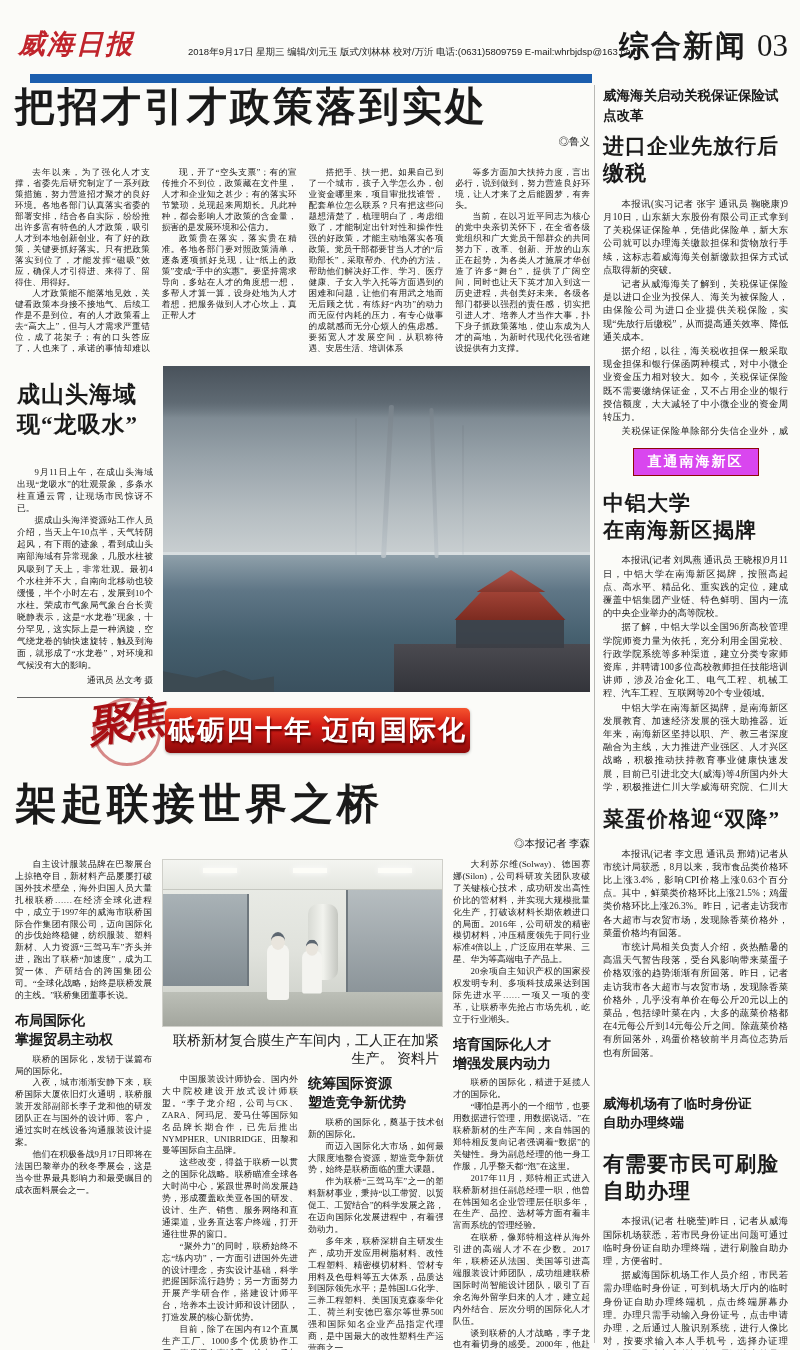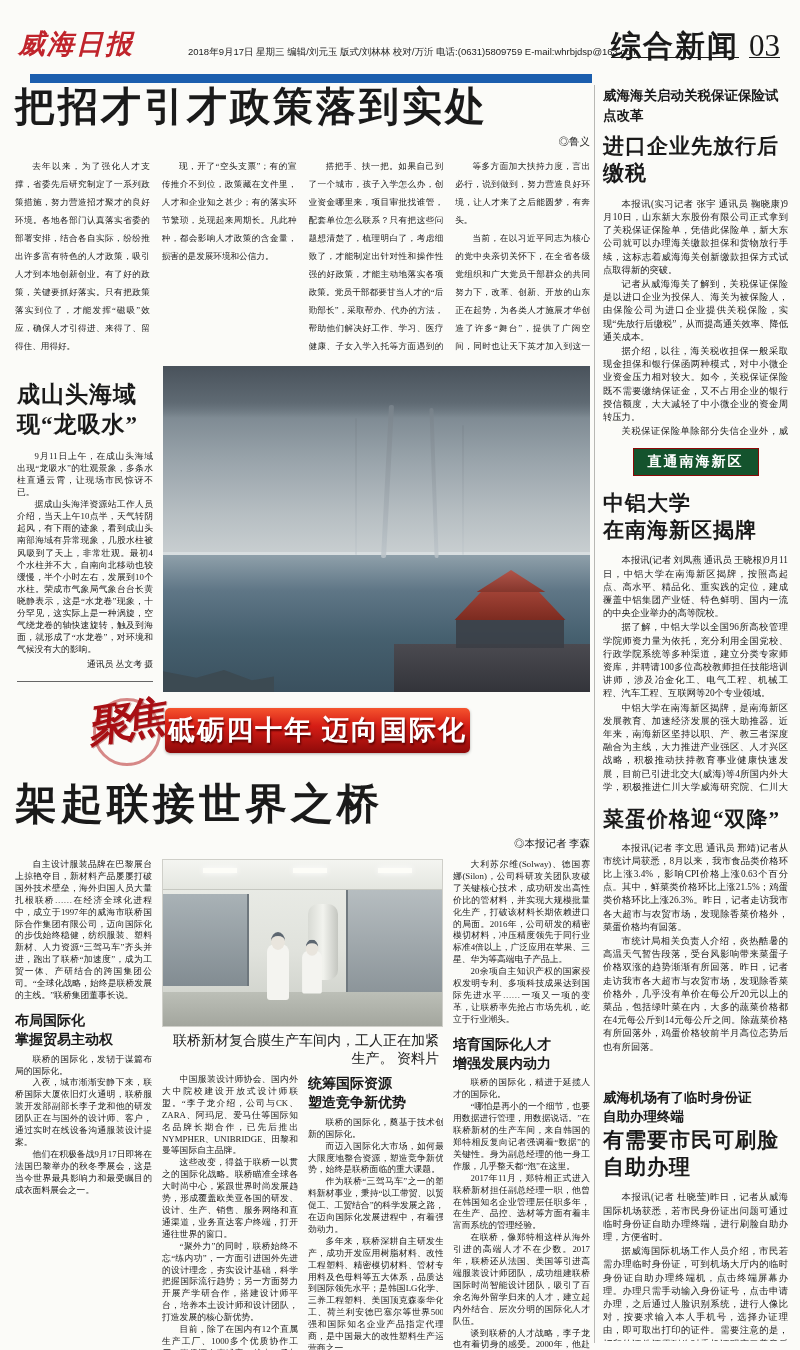--- a/index.html
+++ b/index.html
@@ -5,39 +5,39 @@
   * { margin:0; padding:0; box-sizing:border-box; }
   html,body { width:800px; }
   body {
     position:relative; width:800px; height:1350px; background:#fbfbf8;
     font-family:"Liberation Serif", serif; color:#1a1a1a; overflow:hidden;
   }
   
   .masthead { position:absolute; top:20px; left:0; width:800px; height:60px; }
   .logo { position:absolute; left:18px; top:6px; font-size:27px; font-weight:bold; font-style:italic; color:#c0242c; letter-spacing:2px; }
   .pubinfo { position:absolute; left:188px; top:26px; width:400px; font-size:9.5px; color:#222; font-family:"Liberation Sans", sans-serif; white-space:nowrap; }
-  .section-wrap { position:absolute; right:20px; top:6px; font-weight:bold;text-decoration:underline; }
+  .section-wrap { position:absolute; right:12px; top:6px; font-weight:bold; }
   .section-name { font-size:30px; letter-spacing:2px; }
   .page-num { font-size:31px; font-weight:normal; margin-left:10px; }
   .blue-bar { position:absolute; left:30px; top:54px; width:562px; height:9px; background:#1b5eae; }
   .vert-rule { position:absolute; left:594px; top:85px; width:1px; height:1258px; background:#b8b8b4; }
 
   
   .main { position:absolute; left:15px; top:84px; width:575px; }
   .a1-headline { font-size:40px; font-weight:bold; letter-spacing:3px; line-height:1.15; }
   .byline { font-size:10.5px; color:#222; margin:5px 0 8px 2px;text-align:right; }
   .a1-cols { display:flex; gap:12px; height:197px; overflow:hidden; }
-  .a1-col { flex:1; font-size:8.6px; line-height:18px; text-align:justify; overflow:hidden; }
+  .a1-col { flex:1; font-size:8.6px; line-height:11px; text-align:justify; overflow:hidden;margin-top:10px; }
   p { margin:0; text-indent:2em; }
   .a1-credit { text-align:right; font-weight:bold; font-size:9px; margin-top:3px; text-indent:0; }
 
   
   .photo1-row { display:flex; margin-top:12px; height:326px; }
   .photo1-text { width:148px; padding:14px 10px 0 2px; }
-  .photo1-headline { font-size:23px; font-weight:bold; line-height:1.3; white-space:pre-line; margin-bottom:10px; letter-spacing:1px; }
+  .photo1-headline { font-size:23px; font-weight:bold; line-height:1.3; white-space:pre-line; margin-bottom:26px; letter-spacing:1px; }
   .photo1-body { font-size:8.8px; line-height:12.1px; text-align:justify; }
   .photo1-credit { text-align:right; font-size:8.8px; margin-top:4px; text-indent:0; padding-bottom:10px; border-bottom:1px solid #666; }
   .photo1-img { flex:1; position:relative; overflow:hidden; background:#9aa5ad; }
   .sky { position:absolute; inset:0 0 42% 0; background:linear-gradient(180deg,#555f69 0%,#79858e 22%,#97a2a9 48%,#b6bec2 78%,#c9cfd1 100%); }
   .cloudband { position:absolute; left:0; right:0; top:0; height:16%; background:linear-gradient(180deg,#49525b,#5f6a73 70%,rgba(95,106,115,0)); }
   .sea { position:absolute; left:0; right:0; bottom:0; height:42%; background:linear-gradient(180deg,#8fa0aa 0%,#5f7686 26%,#46606f 60%,#3a505e 100%); }
   .horizon { position:absolute; left:0; right:0; bottom:42%; height:3px; background:rgba(230,235,236,0.55); }
   .funnel { position:absolute; background:linear-gradient(180deg,rgba(120,130,138,0.95),rgba(190,198,203,0.85)); border-radius:2px; }
   .funnel.f1 { left:52%; top:12%; width:5px; height:47%; transform:skewX(-3deg); }
   .funnel.f2 { left:63%; top:13%; width:4px; height:46%; transform:skewX(2deg); opacity:.9; }
@@ -79,27 +79,27 @@
   .a2-mid-cols { display:flex; gap:10px; height:308px; overflow:hidden; }
   .a2-mid-col { width:136px; flex:none; font-size:8.8px; line-height:11.9px; text-align:justify; overflow:hidden; }
 
   
   .sidebar { position:absolute; left:603px; top:86px; width:185px; }
   .sb-kicker { font-size:13.5px; font-weight:bold; line-height:1.45; font-family:"Liberation Sans", sans-serif; }
   .sb-headline { font-size:21px; font-weight:bold; letter-spacing:1px; line-height:1.3; margin:8px 0 10px; white-space:pre-line; }
   .sb-body { font-size:9.3px; line-height:13.2px; text-align:justify; overflow:hidden; }
   .sb-body p { margin-bottom:1px; }
   .sb1 .sb-body { height:238px; }
-  .nanhai-label { margin:12px auto 14px; width:126px; background:#14532d; color:#fff; font-weight:bold; font-size:14px; text-align:center; padding:4px 0; letter-spacing:2px; border:1px solid #8d0808; font-family:"Liberation Sans", sans-serif; }
+  .nanhai-label { margin:12px auto 14px; width:126px; background:#d946ef; color:#fff; font-weight:bold; font-size:14px; text-align:center; padding:4px 0; letter-spacing:2px; border:1px solid #8d0808; font-family:"Liberation Sans", sans-serif; }
   .sb2 .sb-body { height:238px; }
   .sb3 { margin-top:14px; }
-  .sb3 .sb-headline { margin-bottom:8px; }
+  .sb3 .sb-headline { margin-bottom:14px; }
   .sb3 .sb-body { height:232px; }
   .sb4 { margin-top:14px; }
-  .sb4 .sb-headline { margin-top:0;font-family:Liberation Serif, serif; }
+  .sb4 .sb-headline { margin-top:18px;font-family:Liberation Serif, serif; }
   .sb4 .sb-body { height:150px; }
 </style>
 </head>
 <body>
 
 <div class="masthead">
   <div class="logo">威海日报</div>
   <div class="pubinfo">2018年9月17日  星期三  编辑/刘元玉  版式/刘林林  校对/万沂  电话:(0631)5809759  E-mail:whrbjdsp@163.com</div>
   <div class="section-wrap">
     <span class="section-name">综合新闻</span><span class="page-num">03</span>
@@ -113,20 +113,21 @@
   <div>
     <div class="a1-headline">把招才引才政策落到实处</div>
     <div class="byline">◎鲁义</div>
     <div class="a1-cols">
       <div class="a1-col">
           <p>去年以来，为了强化人才支撑，省委先后研究制定了一系列政策措施，努力营造招才聚才的良好环境。各地各部门认真落实省委的部署安排，结合各自实际，纷纷推出许多富有特色的人才政策，吸引人才到本地创新创业。有了好的政策，关键要抓好落实。只有把政策落实到位了，才能发挥“磁吸”效应，确保人才引得进、来得了、留得住、用得好。</p>
           <p>人才政策能不能落地见效，关键看政策本身接不接地气、后续工作是不是到位。有的人才政策看上去“高大上”，但与人才需求严重错位，成了花架子；有的口头答应了，人也来了，承诺的事情却难以兑</p>
         </div>
       <div class="a1-col">
           <p>现，开了“空头支票”；有的宣传推介不到位，政策藏在文件里，人才和企业知之甚少；有的落实环节繁琐，兑现起来周期长。凡此种种，都会影响人才政策的含金量，损害的是发展环境和公信力。</p>
+          <p>政策贵在落实，落实贵在精准。各地各部门要对照政策清单，逐条逐项抓好兑现，让“纸上的政策”变成“手中的实惠”。要坚持需求导向，多站在人才的角度想一想，多帮人才算一算，设身处地为人才着想，把服务做到人才心坎上，真正帮人才</p>
         </div>
       <div class="a1-col">
           <p>搭把手、扶一把。如果自己到了一个城市，孩子入学怎么办，创业资金哪里来，项目审批找谁管，配套单位怎么联系？只有把这些问题想清楚了，梳理明白了，考虑细致了，才能制定出针对性和操作性强的好政策，才能主动地落实各项政策。党员干部都要甘当人才的“后勤部长”，采取帮办、代办的方法，帮助他们解决好工作、学习、医疗健康、子女入学入托等方面遇到的困难和问题，让他们有用武之地而无后顾之忧，有练好“内功”的动力而无应付内耗的压力，有专心做事的成就感而无分心烦人的焦虑感。要拓宽人才发展空间，从职称待遇、安居生活、培训体系</p>
         </div>
       <div class="a1-col">
         <div>
             <p>等多方面加大扶持力度，言出必行，说到做到，努力营造良好环境，让人才来了之后能圆梦，有奔头。</p>
             <p>当前，在以习近平同志为核心的党中央亲切关怀下，在全省各级党组织和广大党员干部群众的共同努力下，改革、创新、开放的山东正在起势，为各类人才施展才华创造了许多“舞台”，提供了广阔空间，同时也让天下英才加入到这一历史进程，共创美好未来。各级各部门都要以强烈的责任感，切实把引进人才、培养人才当作大事，扑下身子抓政策落地，使山东成为人才的高地，为新时代现代化强省建设提供有力支撑。</p>
           </div>
         <p class="a1-credit">摘自《大众日报》</p>

